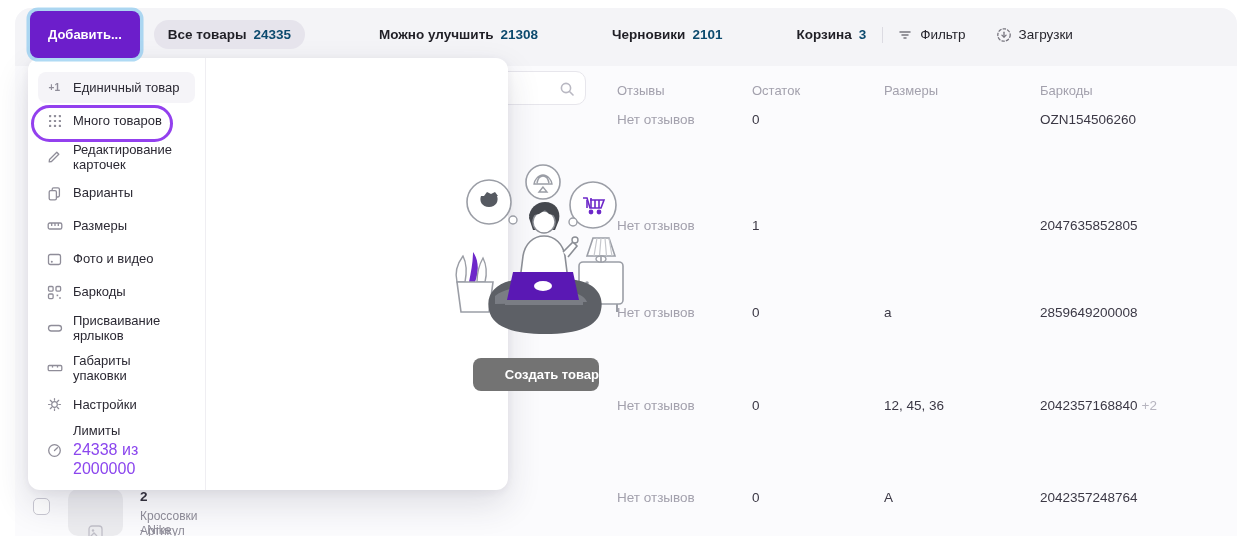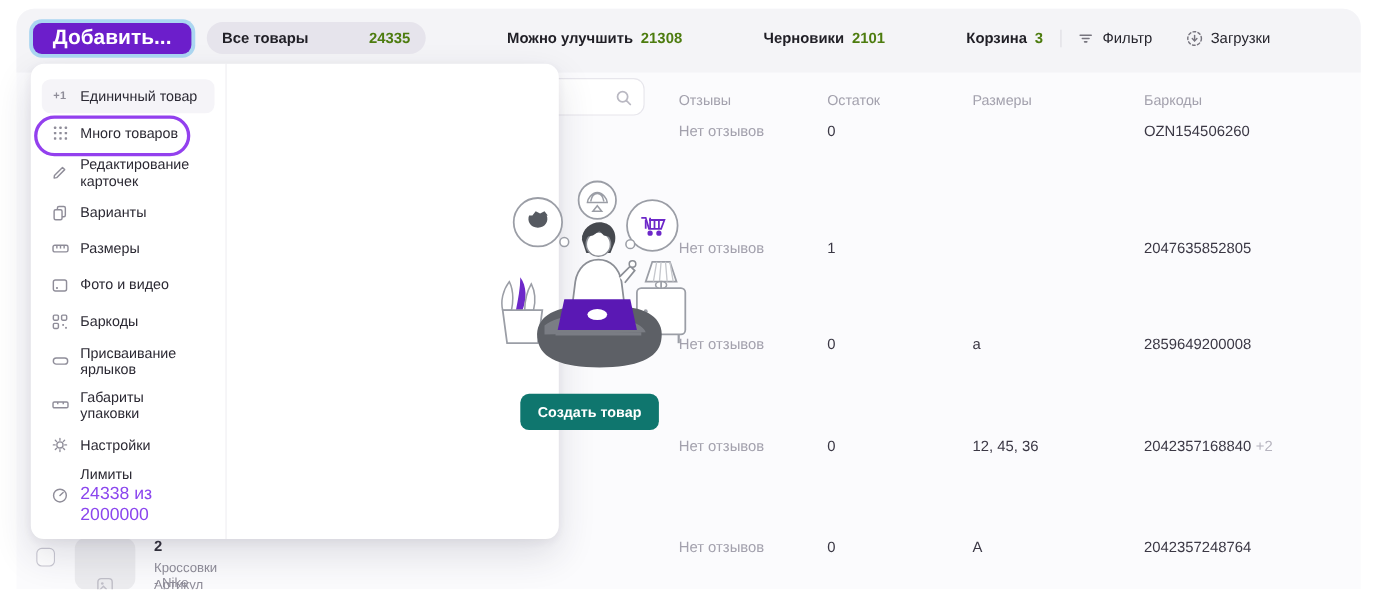--- a/index.html
+++ b/index.html
@@ -15,28 +15,28 @@
   .card-header {
     position:absolute; left:0; top:0; width:100%; height:58px;
     background:#f4f4f7; border-radius:16px 16px 0 0;
   }
   
   .toolbar {
     position:absolute; left:30px; top:19px; height:31px;
     display:flex; align-items:center; z-index:6;
   }
   .add-btn {
-    height:28px; padding:0 18px; background:#6c1ecb; color:#fff;
-    font-size:19px; font-weight:700; border:none; border-radius:8px;
+    height:47px; padding:0 18px; background:#6c1ecb; color:#fff;
+    font-size:13px; font-weight:700; border:none; border-radius:8px;
     box-shadow:0 0 0 3.5px rgba(122,194,236,.6); cursor:pointer;
     font-family:"Liberation Sans", sans-serif;
   }
   .tab { display:flex; align-items:center; font-size:13.5px; font-weight:700; color:#201f26; cursor:pointer; white-space:nowrap;padding-left:48px; }
-  .tab .count { margin-left:7px; color:#4d7c0f; font-weight:600; }
-  .tab.pill { background:#e6e4ec; border-radius:15px; height:29px; padding:0 14px; margin-left:14px;gap:48px; }
+  .tab .count { margin-left:7px; color:#0c4a6e; font-weight:600; }
+  .tab.pill { background:#e6e4ec; border-radius:15px; height:29px; padding:0 14px; margin-left:14px; }
   .tab.plain { margin-left:26px; }
   .tb-sep { width:1px; height:16px; background:#dcdbe2; margin:0 14px 0 16px; }
   .tool-link { display:flex; align-items:center; gap:7px; font-size:13.5px; font-weight:500; color:#27262e; cursor:pointer; white-space:nowrap; }
   .tool-link + .tool-link { margin-left:30px; }
   .tool-link svg { display:block; }
   
   .search-box {
     position:absolute; left:422px; top:71px; width:164px; height:34px;
     background:#fff; border:1px solid #e7e6ec; border-radius:10px; z-index:1;
   }
@@ -86,23 +86,24 @@
   .menu-item .mi-label { font-size:13px; color:#2b2933; line-height:1.18; }
   .mi-sub { font-size:16px; color:#8b46ee; margin-top:2px; cursor:pointer; }
   .annotation-ellipse {
     position:absolute; left:3px; top:47px; width:142px; height:37px;
     border:3.5px solid #9340ee; border-radius:999px; z-index:10; pointer-events:none;
   }
   .content-col { position:relative; flex:1; }
   .illustration { position:absolute; left:235px; top:102px; }
   .create-btn {
     position:absolute; left:267px; top:300px; width:126px; height:33px;
-    background:#0f766e; color:#fff; border:none; border-radius:8px;
+    background:#737373; color:#fff; border:none; border-radius:8px;
     font-size:13px; font-weight:700; cursor:pointer;
     font-family:"Liberation Sans", sans-serif;
+    text-align:right;
   }
   svg { overflow:visible; }
 </style>
 </head>
 <body>
 
 <div class="stage">
   <div class="card">
     <div class="card-header"></div>
   </div>

